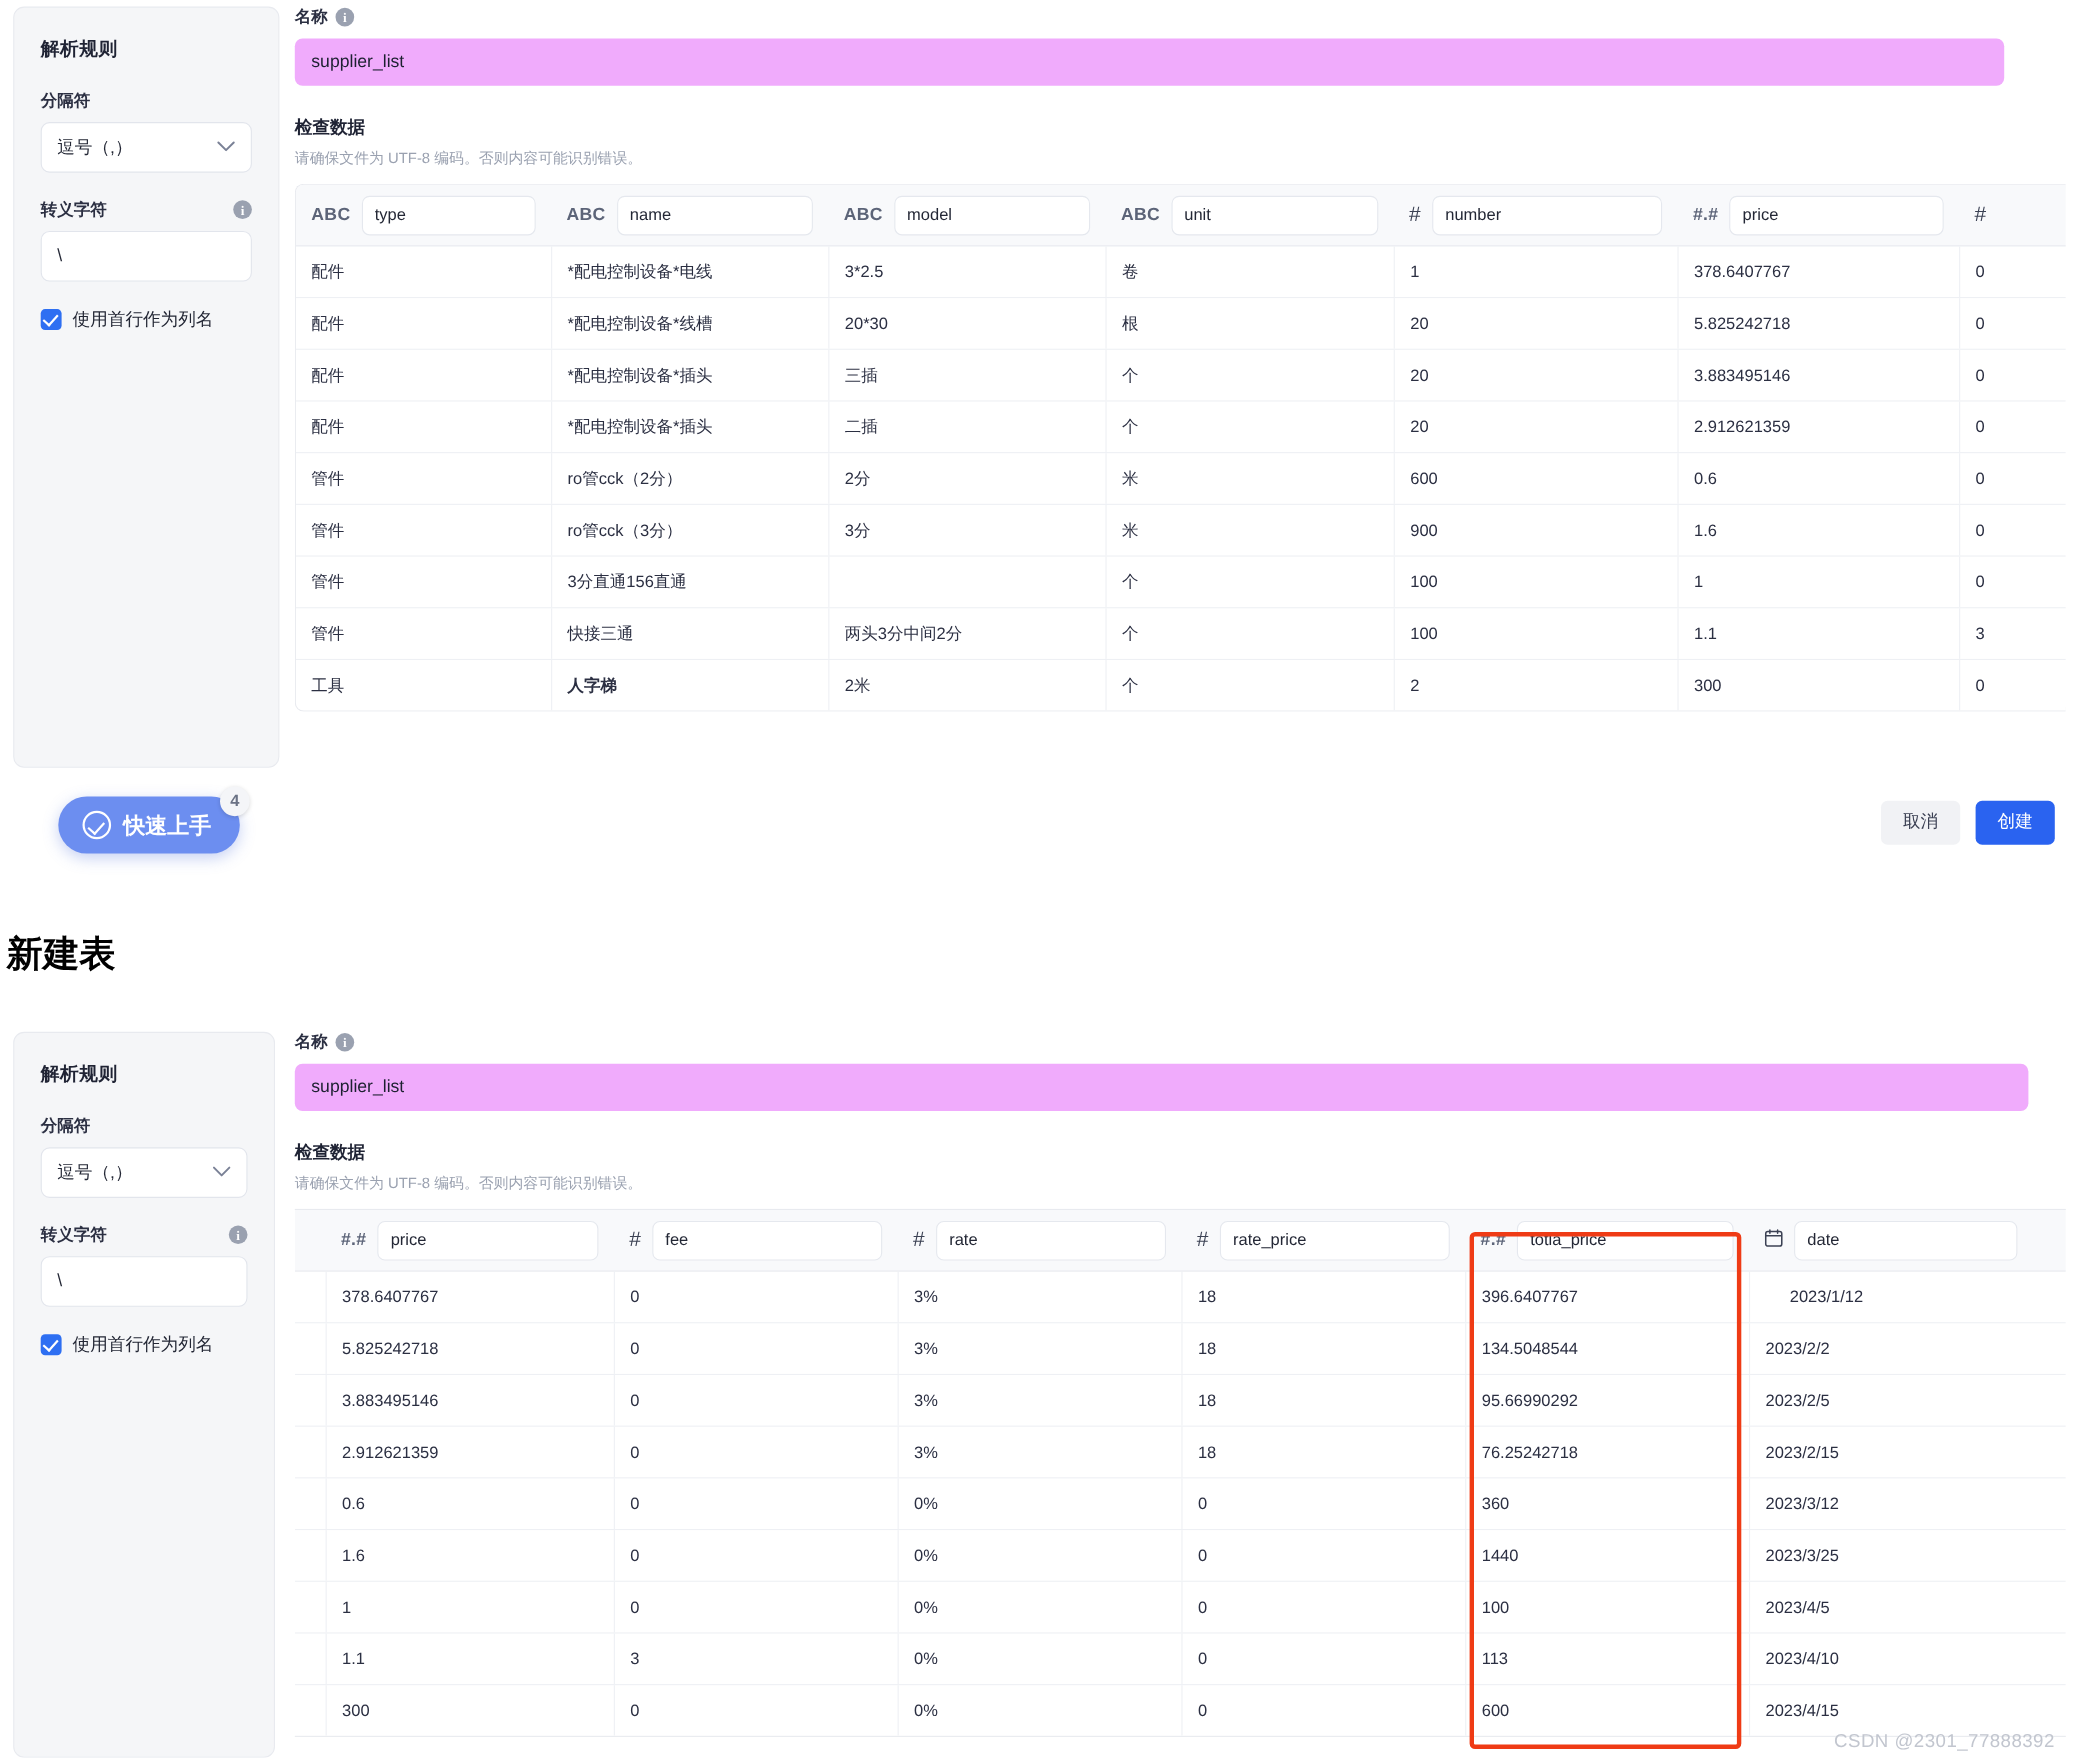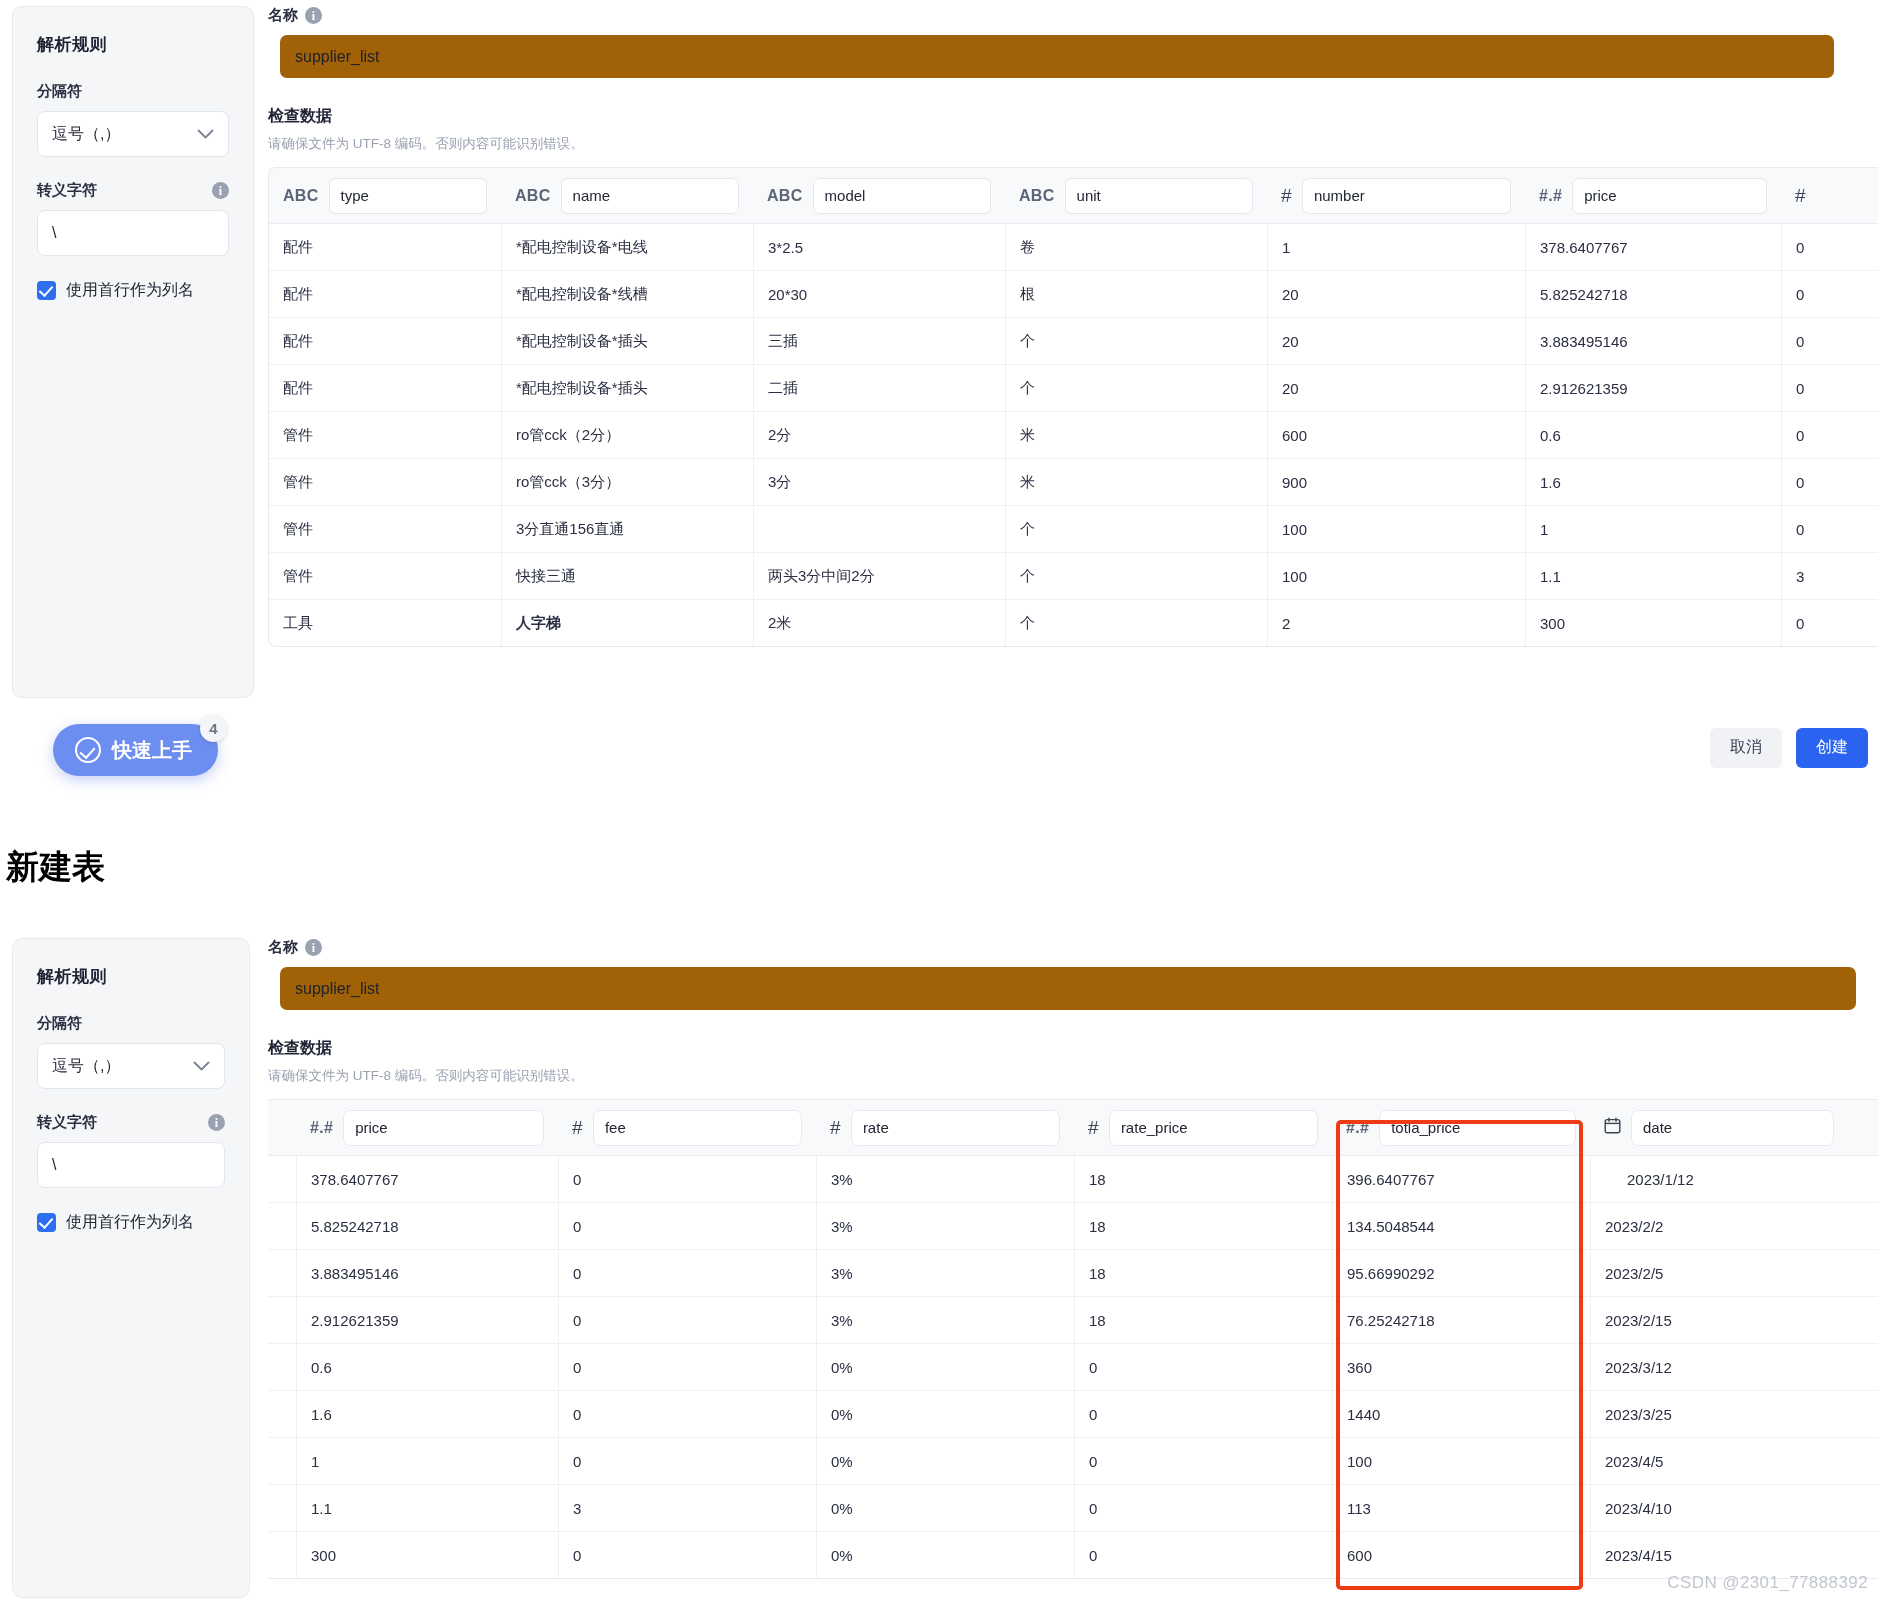--- a/index.html
+++ b/index.html
@@ -57,23 +57,23 @@
   }
   .check-label { font-size: 16px; color: #232735; }
 
   
   .content { }
   .sec-label {
     font-size: 15px; font-weight: bold; color: #2b2f42;
     display: flex; align-items: center; gap: 7px;
   }
   .name-input {
-    background: #a16207; border-radius: 7px;
+    background: #f0abfc; border-radius: 7px;
     height: 43px; display: flex; align-items: center;
-    padding: 0 15px; font-size: 16px; color: #1c2030; margin-left: 12px;
+    padding: 0 15px; font-size: 16px; color: #1c2030;
   }
   .sec-title { font-size: 16px; font-weight: bold; color: #1f2334; }
   .sec-hint { font-size: 13.5px; color: #9aa1b0; }
 
   
   .dtable {
     border: 1px solid #e8eaef;
     border-radius: 8px; overflow: hidden;
     background: #fff;
   }

